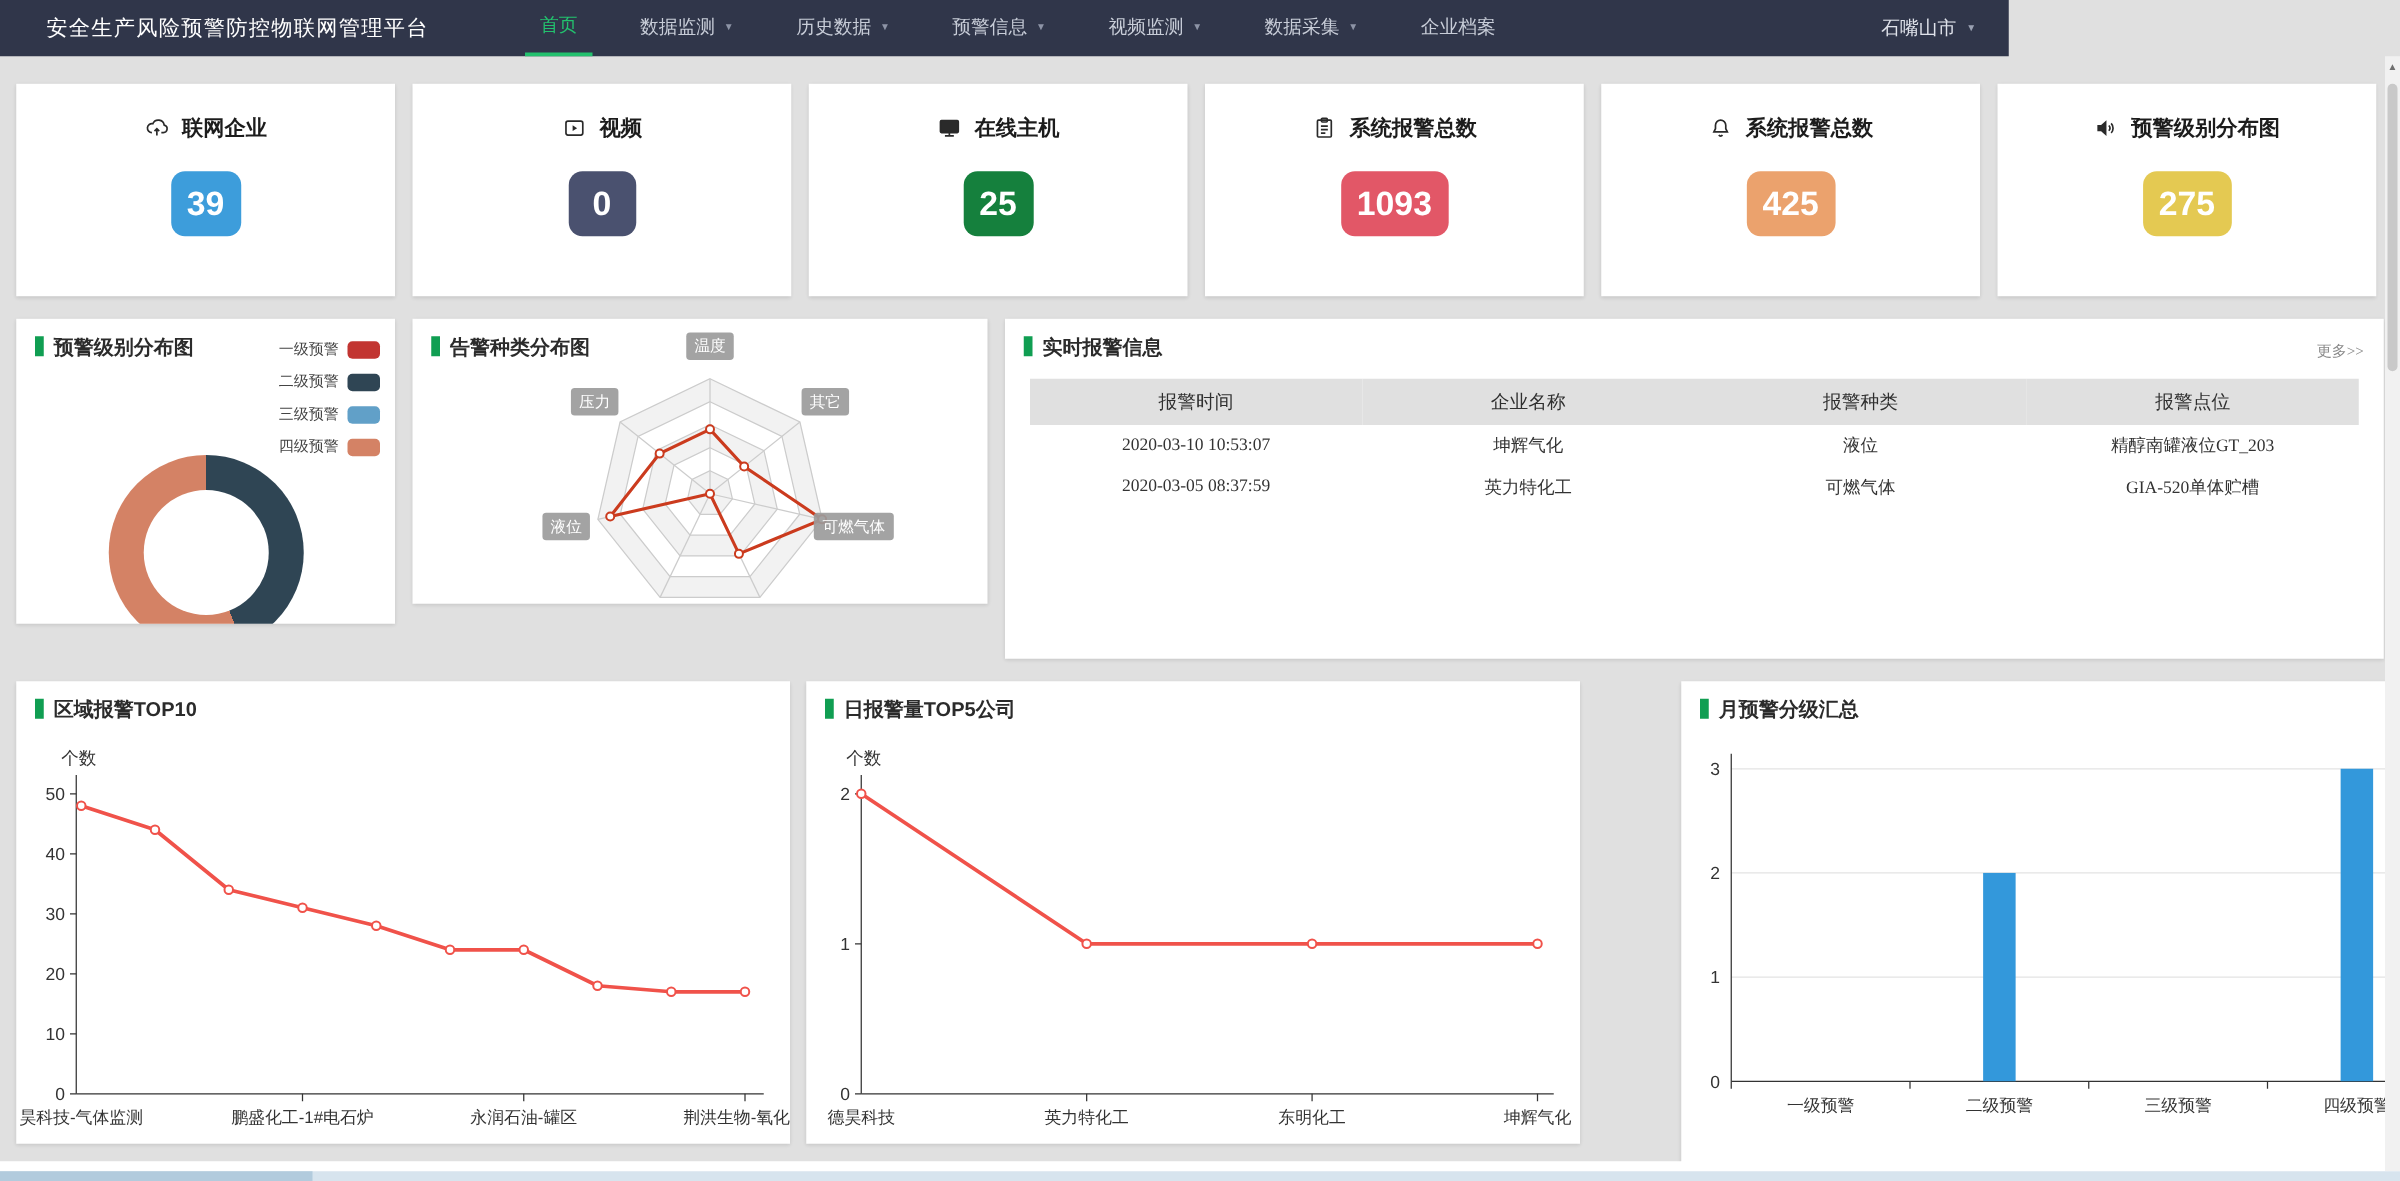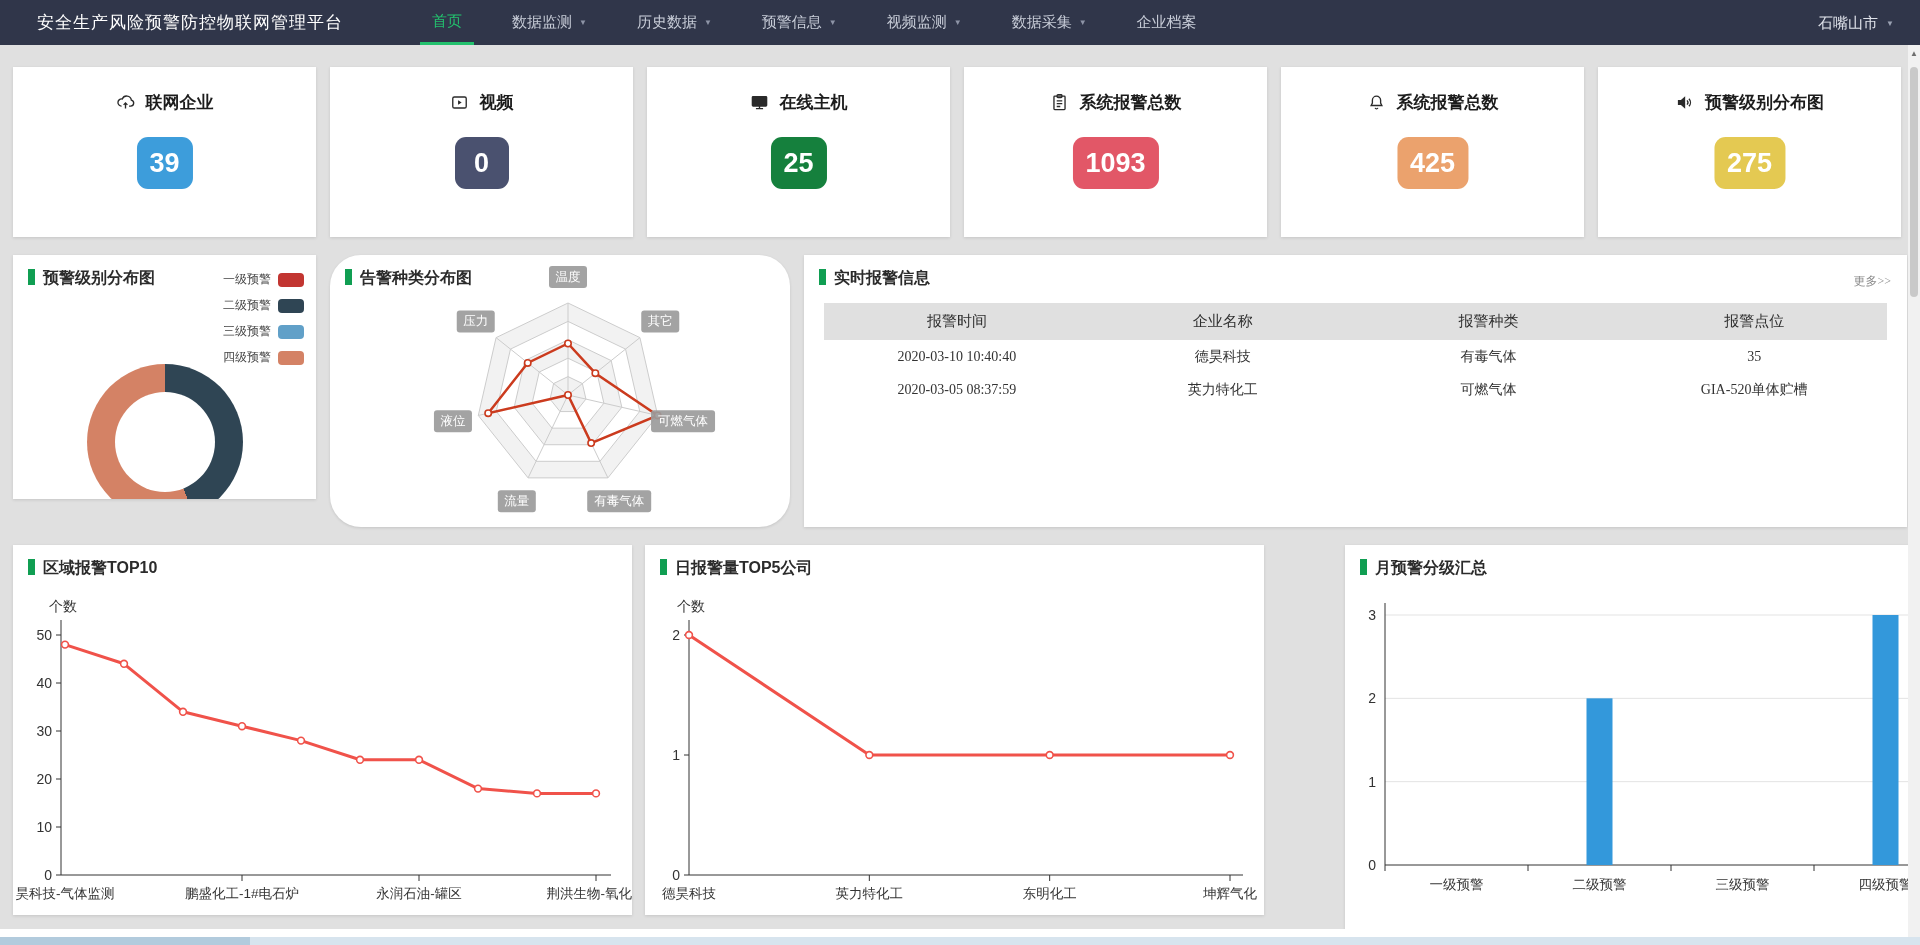--- a/index.html
+++ b/index.html
@@ -1,40 +1,40 @@
 <!DOCTYPE html>
 <html><head>
 <meta charset="utf-8">
 <style>
   * { margin:0; padding:0; box-sizing:border-box; }
   html,body { width:1920px; height:945px; overflow:hidden; }
   body { background:#e0e0e0; font-family:"Liberation Sans","DejaVu Sans",sans-serif; position:relative; color:#333; }
 
   
-  .navbar { position:absolute; left:0; top:0; width:1920px; height:45px; background:#30364a; z-index:5;padding-left:24px; }
+  .navbar { position:absolute; left:0; top:0; width:1607px; height:45px; background:#30364a; z-index:5;padding-left:24px; }
   .app-title { position:absolute; left:37px; top:0; line-height:45px; color:#fff; font-size:17px; font-weight:500; letter-spacing:1px; }
   .nav-menu { position:absolute; left:420px; top:0; height:45px; display:flex; }
   .nav-item { height:45px; line-height:44px; padding:0 12px; margin-right:26px; font-size:15px; color:#c8cdd8; cursor:pointer; white-space:nowrap; }
   .nav-item .caret { font-size:8px; color:#8d94a6; margin-left:7px; vertical-align:2px; }
   .nav-item.active { color:#23c16e; border-bottom:3px solid #23c16e; line-height:42px; }
   .region-sel { position:absolute; right:26px; top:0; line-height:45px; font-size:15px; color:#dfe2ea; cursor:pointer;text-align:center; }
   .region-sel .caret { font-size:8px; color:#9aa1b2; margin-left:8px; vertical-align:2px; }
 
   
   .card { position:absolute; top:67px; width:303px; height:170px; background:#fff; box-shadow:0 1px 3px rgba(0,0,0,.12); }
   .card-head { position:absolute; top:24px; left:0; width:100%; text-align:center; font-size:17px; font-weight:bold; color:#1c1c1c; }
   .card-head svg { vertical-align:-4px; margin-right:11px; }
   .card-val { position:absolute; top:70px; left:50%; transform:translateX(-50%); min-width:54px; height:52px; line-height:52px; padding:0 13px; border-radius:11px; color:#fff; font-size:27px; font-weight:bold; text-align:center; }
 
   
   .panel { position:absolute; background:#fff; box-shadow:0 1px 3px rgba(0,0,0,.12); overflow:hidden; }
   .p-title { position:absolute; top:13px; left:15px; font-size:16px; font-weight:bold; color:#2b2b2b; z-index:2; }
   .p-title .bar { display:inline-block; width:7px; height:16px; background:#109e52; margin-right:8px; vertical-align:-2px; }
   #p-donut { left:13px; top:255px; width:303px; height:244px; }
-  #p-radar { left:330px; top:255px; width:460px; height:272px;border-radius:31px; }
+  #p-radar { left:330px; top:255px; width:460px; height:228px; }
   #p-table { left:804px; top:255px; width:1103px; height:272px;font-family:Liberation Serif, serif; }
   #p-line1 { left:13px;  top:545px; width:619px; height:370px; }
   #p-line2 { left:645px; top:545px; width:619px; height:370px; }
   #p-bar   { left:1345px; top:545px; width:630px; height:448px;padding-left:48px; }
 
   
   #donut { position:absolute; left:74px; top:109px; width:156px; height:156px; border-radius:50%; }
   #donut::after { content:""; position:absolute; left:28px; top:28px; width:100px; height:100px; border-radius:50%; background:#fff; }
   .legend { position:absolute; top:16px; right:12px; z-index:2; }
   .legend-row { display:flex; align-items:center; justify-content:flex-end; margin-bottom:9px; cursor:pointer; }
@@ -188,24 +188,24 @@
     <thead>
         <tr>
       <th>报警时间</th>
       <th>企业名称</th>
       <th>报警种类</th>
       <th>报警点位</th>
     </tr>
       </thead>
     <tbody>
       <tr>
-        <td>2020-03-10 10:40:40</td>
-        <td>德昊科技</td>
-        <td>有毒气体</td>
-        <td>35</td>
+        <td>2020-03-10 10:53:07</td>
+        <td>坤辉气化</td>
+        <td>液位</td>
+        <td>精醇南罐液位GT_203</td>
       </tr>
       <tr>
         <td>2020-03-05 08:37:59</td>
         <td>英力特化工</td>
         <td>可燃气体</td>
         <td>GIA-520单体贮槽</td>
       </tr>
     </tbody>
   </table>
 </div>

